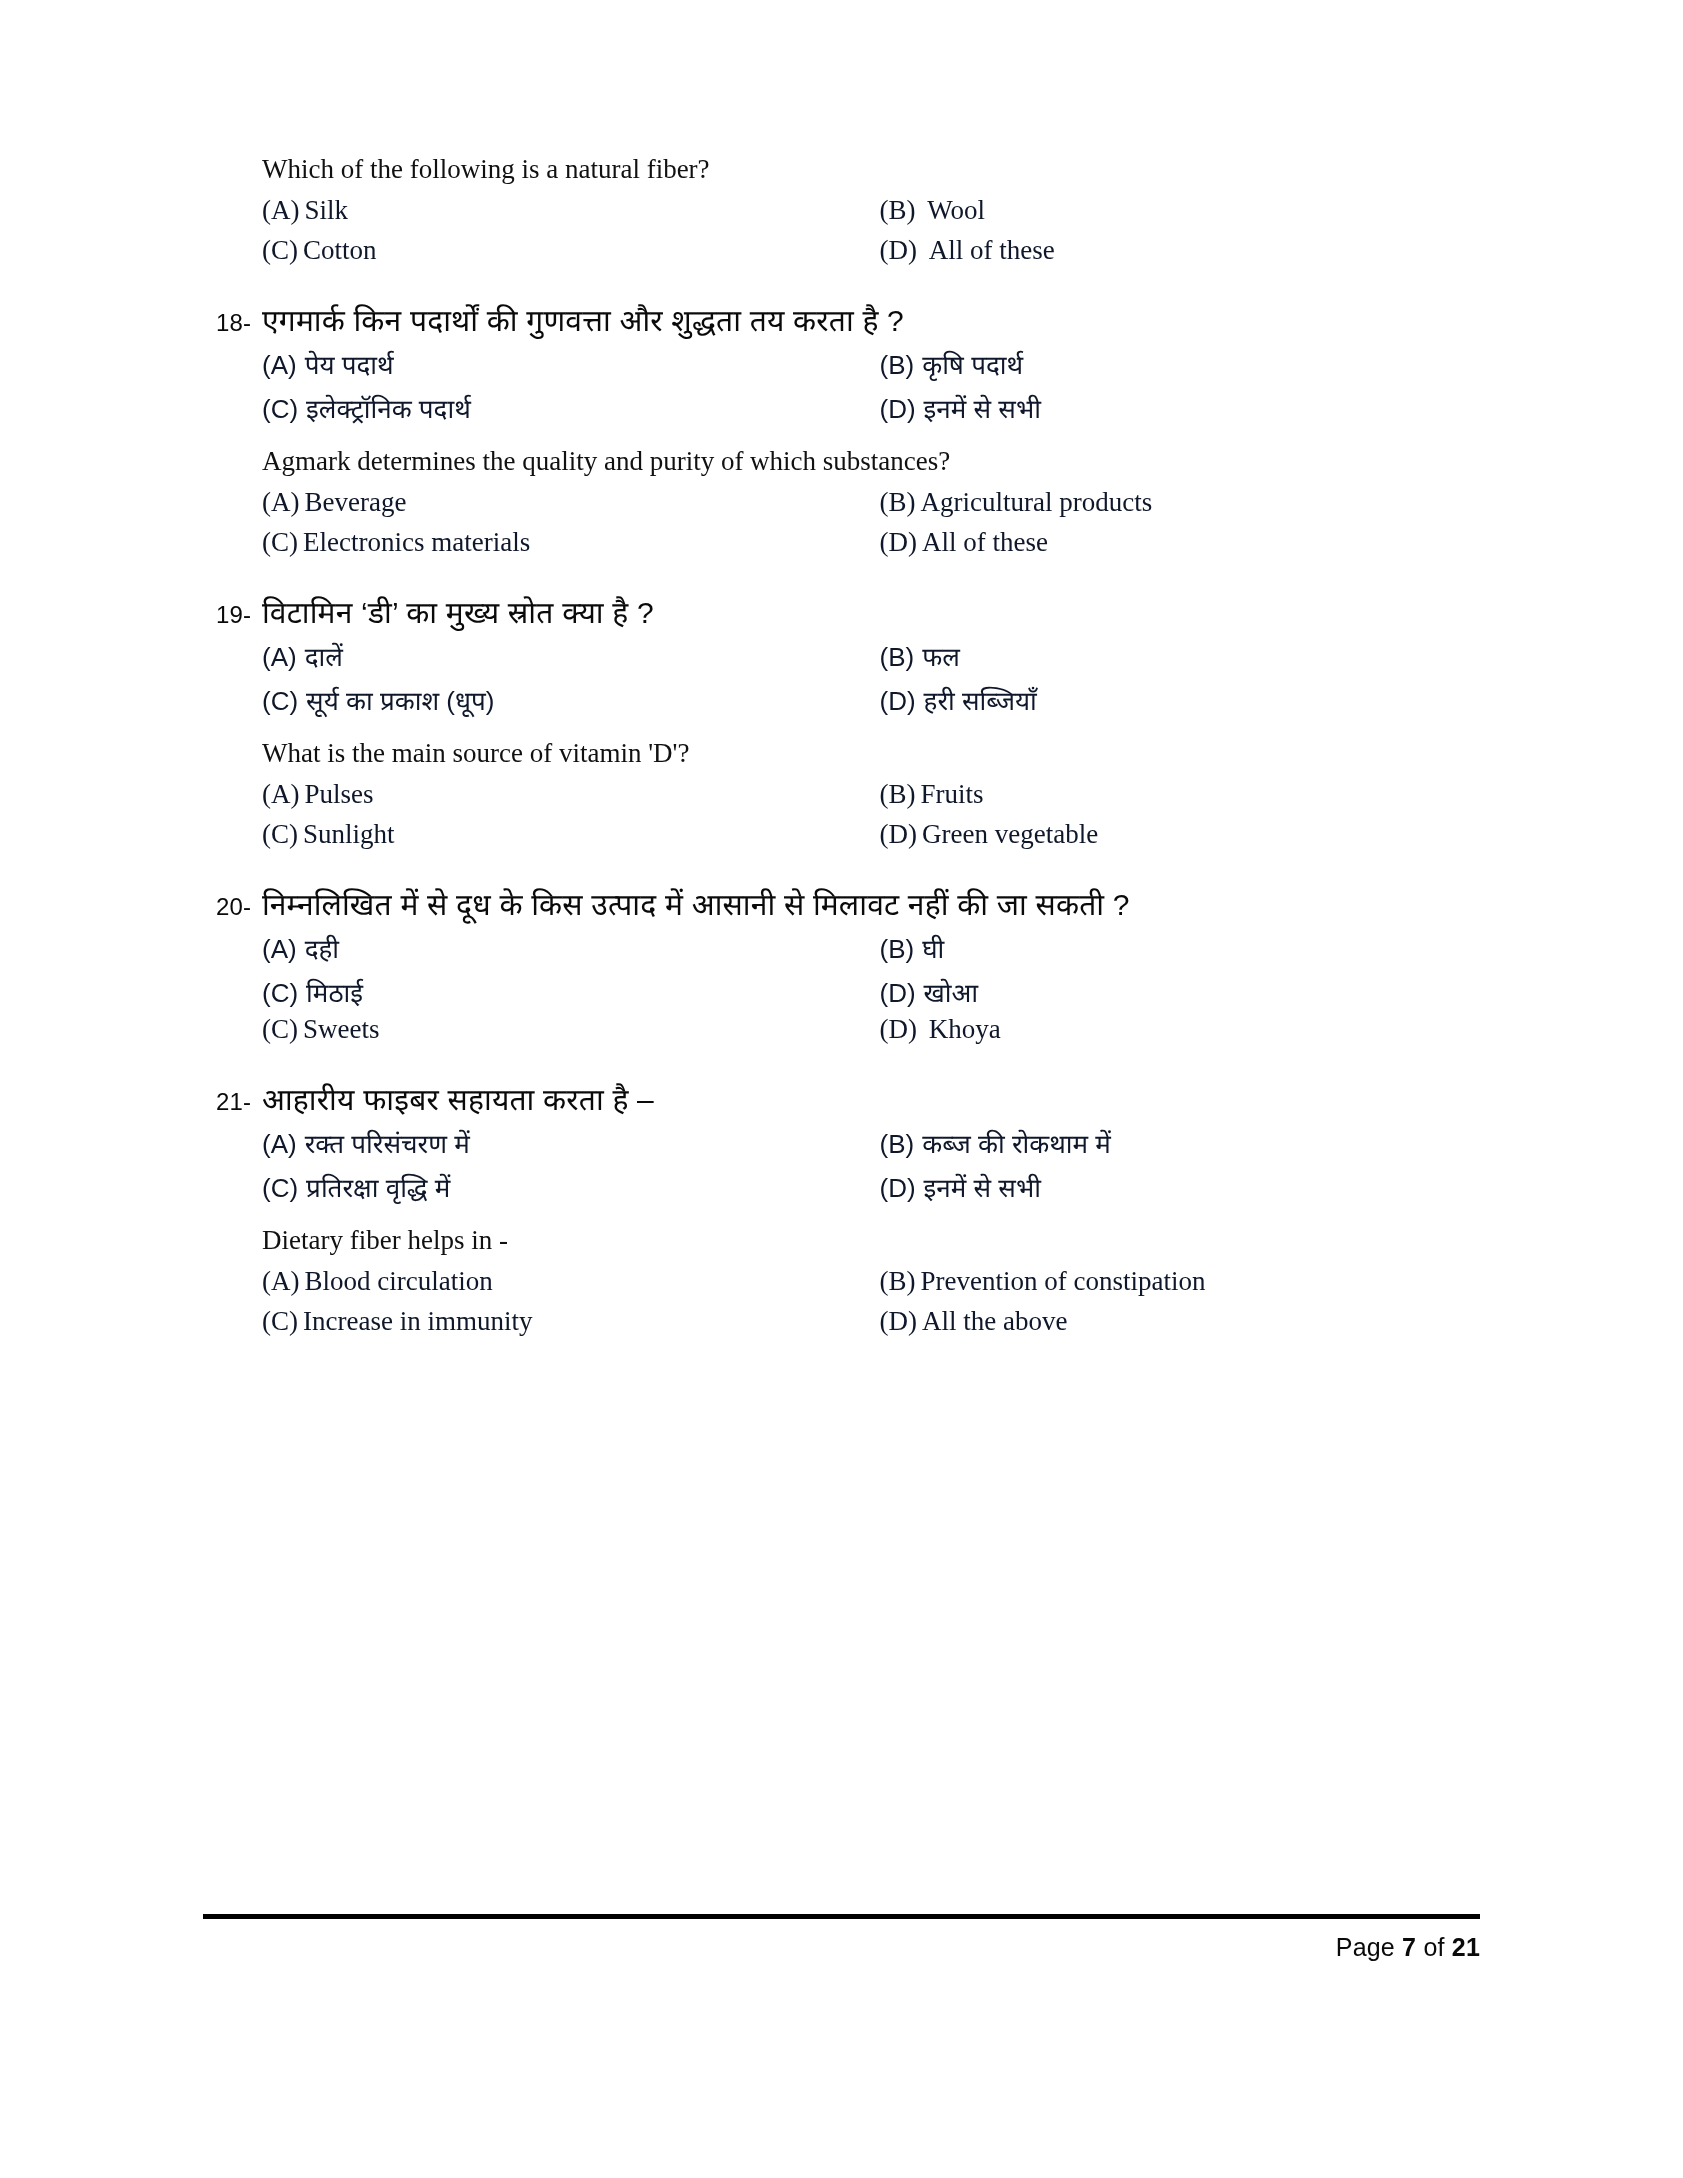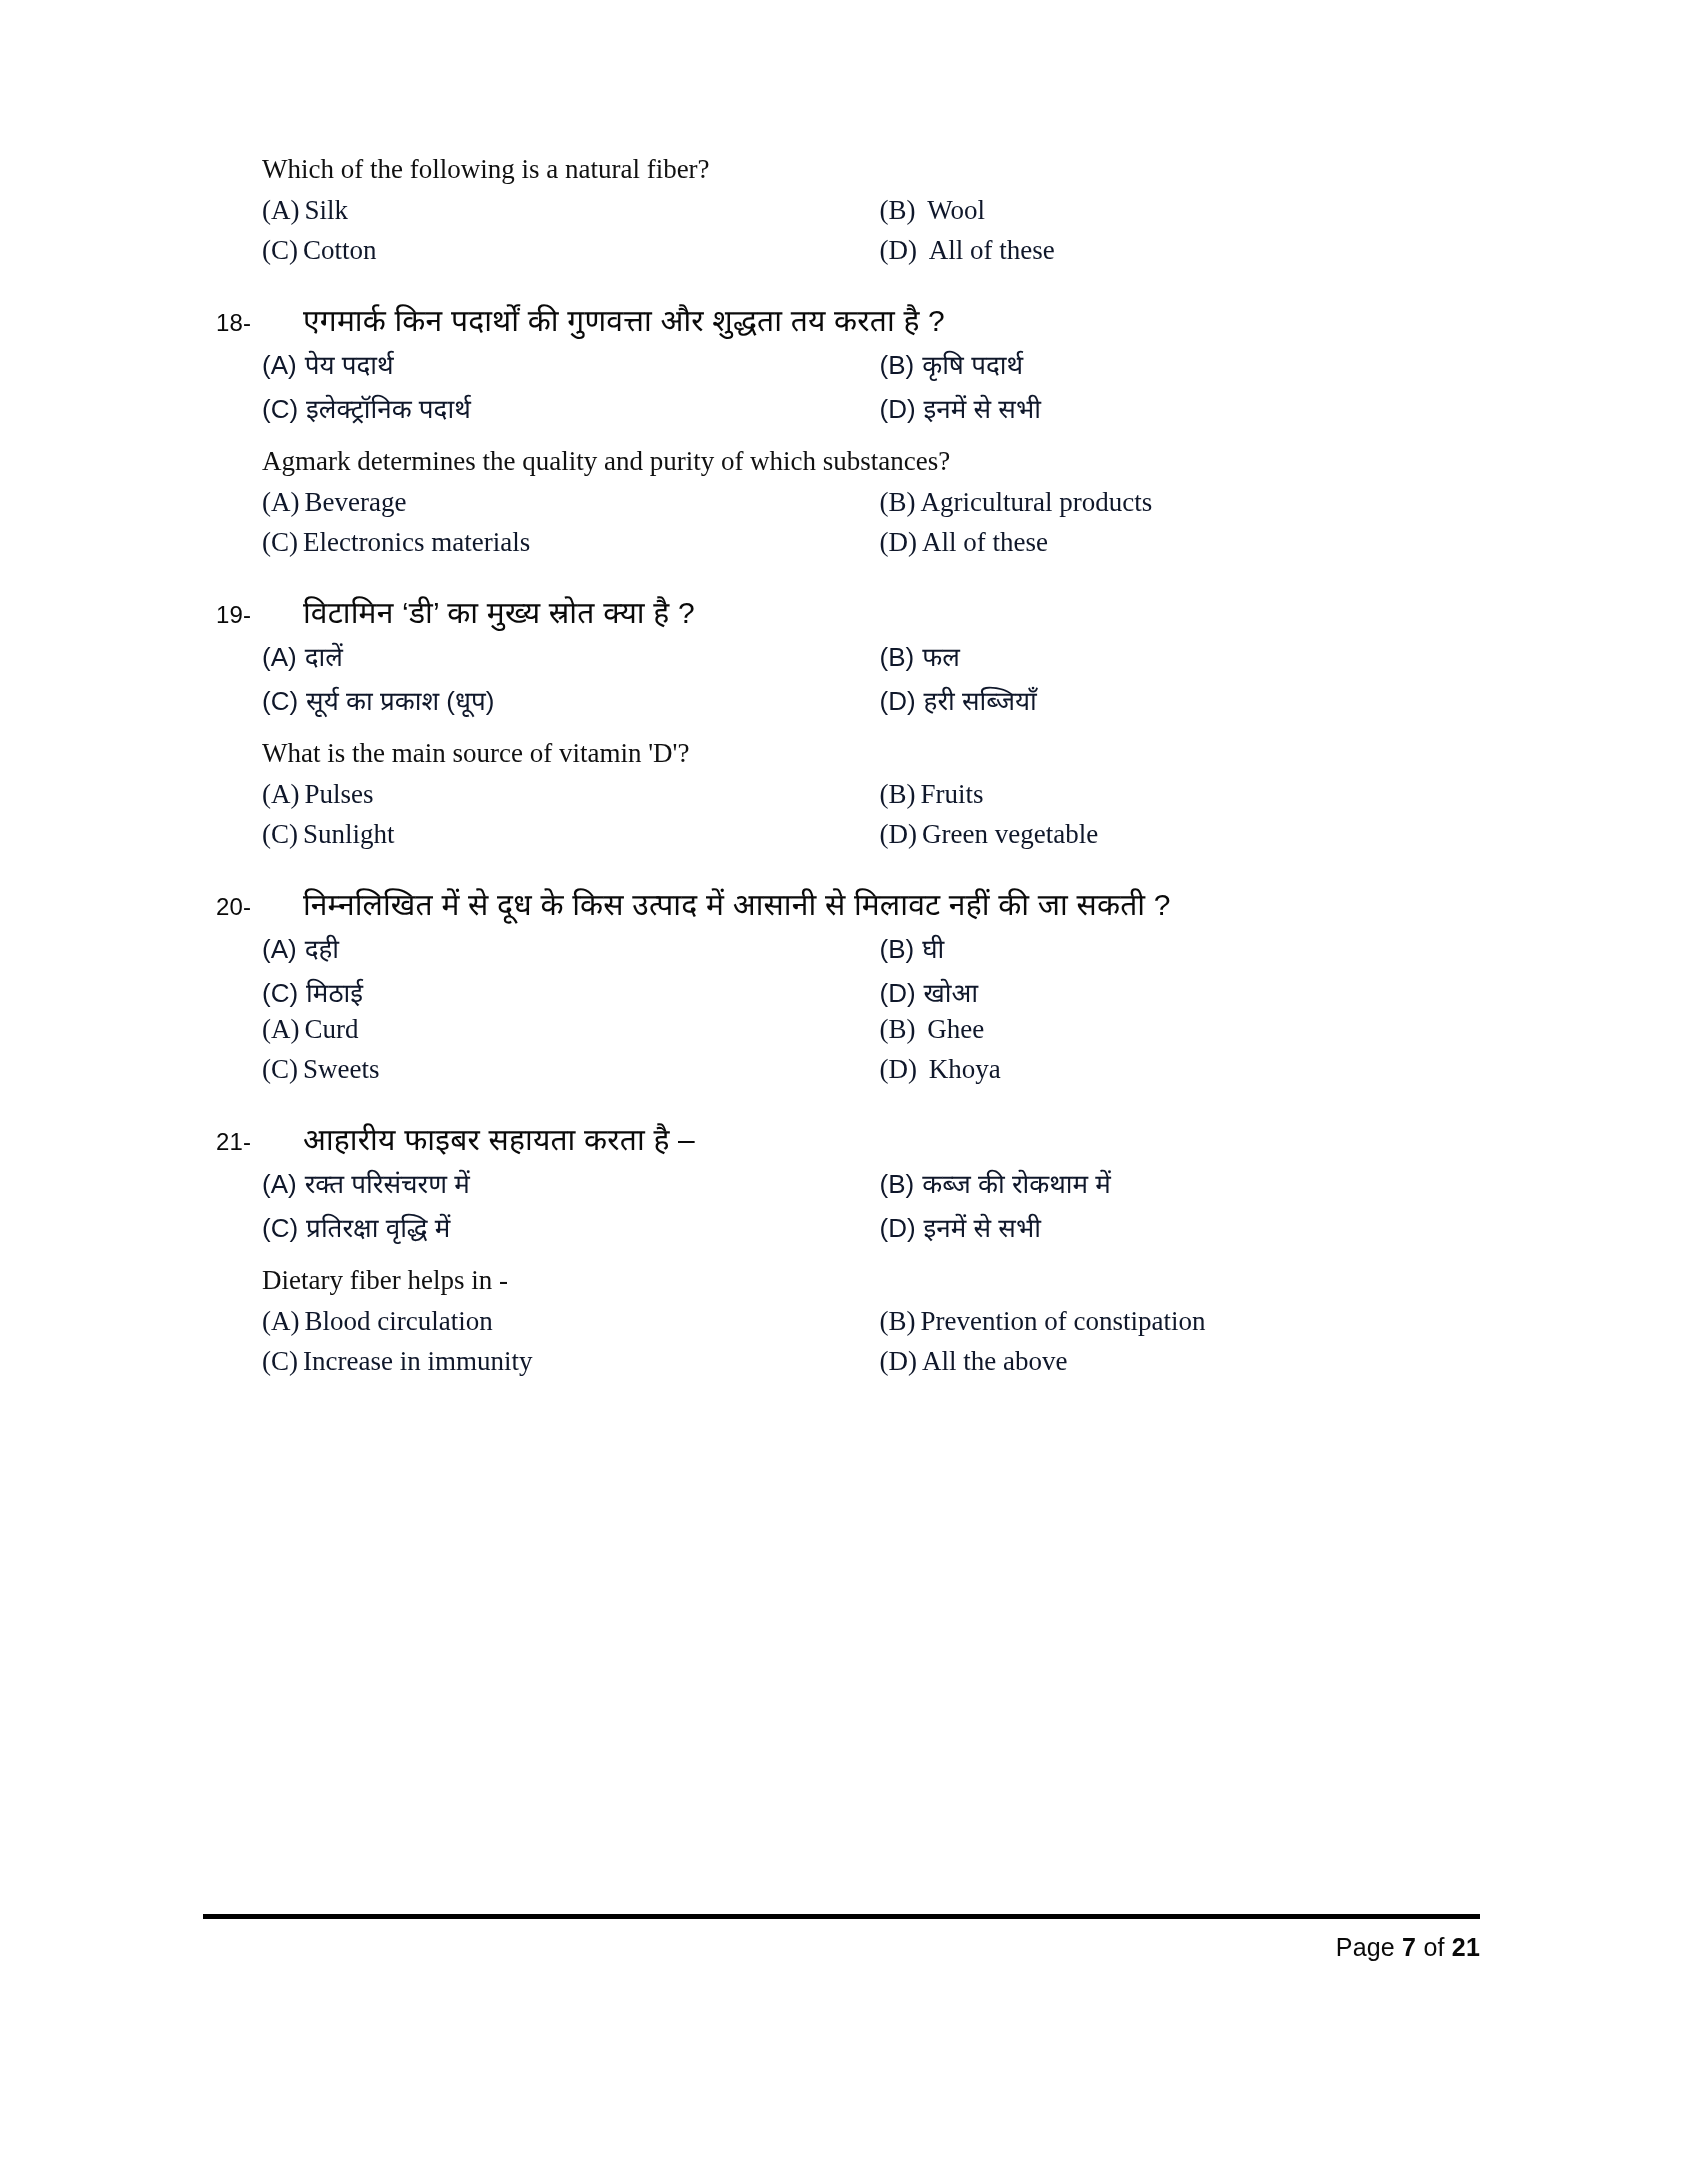--- a/index.html
+++ b/index.html
@@ -42,21 +42,20 @@
     letter-spacing: 0.2px;
   }
   .stem-hi .qnum {
     flex: 0 0 auto;
     min-width: 46px;
     font-family: "Liberation Sans", "DejaVu Sans", sans-serif;
     font-size: 24px;
   }
   .stem-hi .qtext {
     flex: 1 1 auto;
-    margin-left: 41px;
   }
 
   
   .stem-en {
     font-family: "Liberation Serif", "DejaVu Serif", serif;
     font-size: 27px;
     line-height: 1.0;
     color: #111;
     margin-left: 59px;
     margin-top: 26px;
@@ -263,28 +262,20 @@
       <div class="optrow hi">
         <div class="col left">
           <span class="opt-hi"><span class="lbl">(C)</span><span>मिठाई</span></span>
         </div>
         <div class="col right">
           <span class="opt-hi"><span class="lbl">(D)</span><span>खोआ</span></span>
         </div>
       </div>
 
 
-      <div class="optrow en">
-        <div class="col left">
-          <span class="opt-en"><span class="lbl">(A)</span><span>Curd</span></span>
-        </div>
-        <div class="col right">
-          <span class="opt-en"><span class="lbl">(B)</span>&nbsp;<span>Ghee</span></span>
-        </div>
-      </div>
 
       <div class="optrow en">
         <div class="col left">
           <span class="opt-en"><span class="lbl">(C)</span><span>Sweets</span></span>
         </div>
         <div class="col right">
           <span class="opt-en"><span class="lbl">(D)</span>&nbsp;<span>Khoya</span></span>
         </div>
       </div>
     </div>

